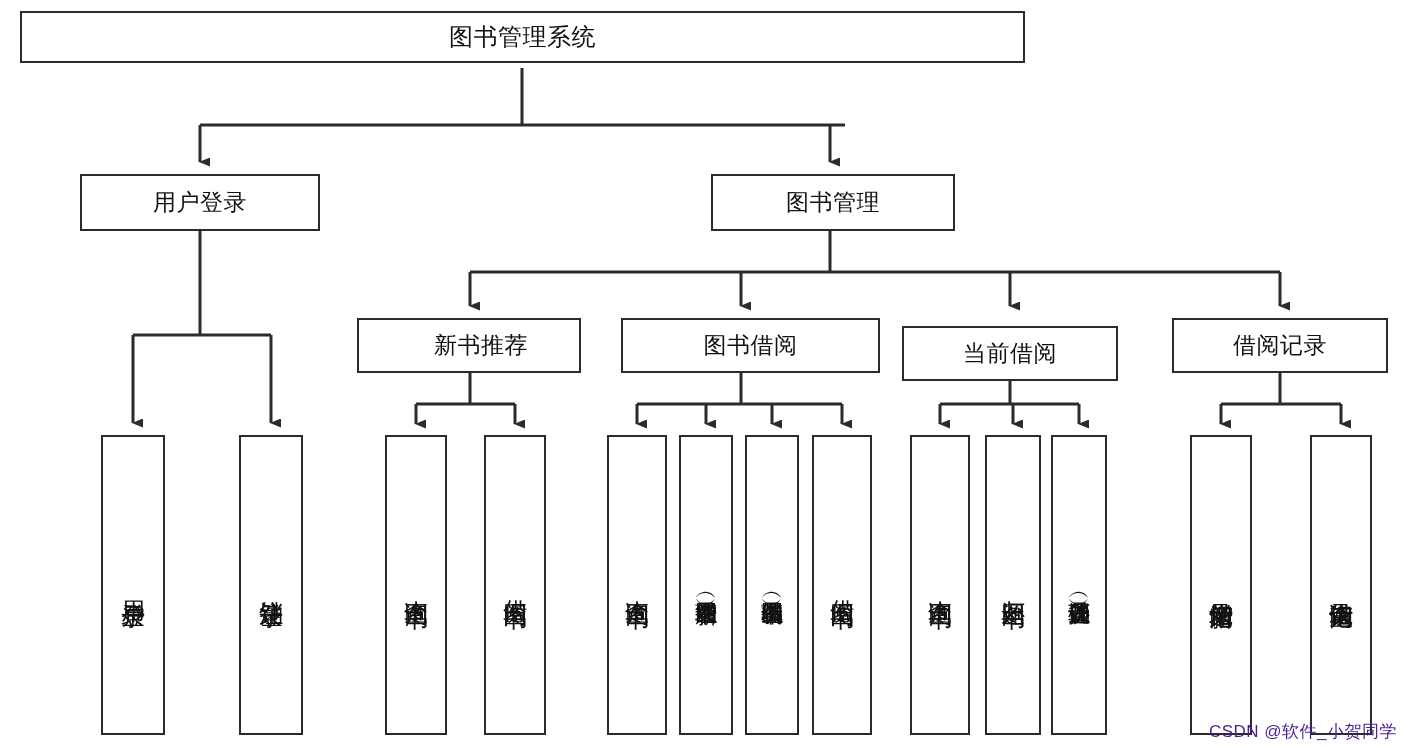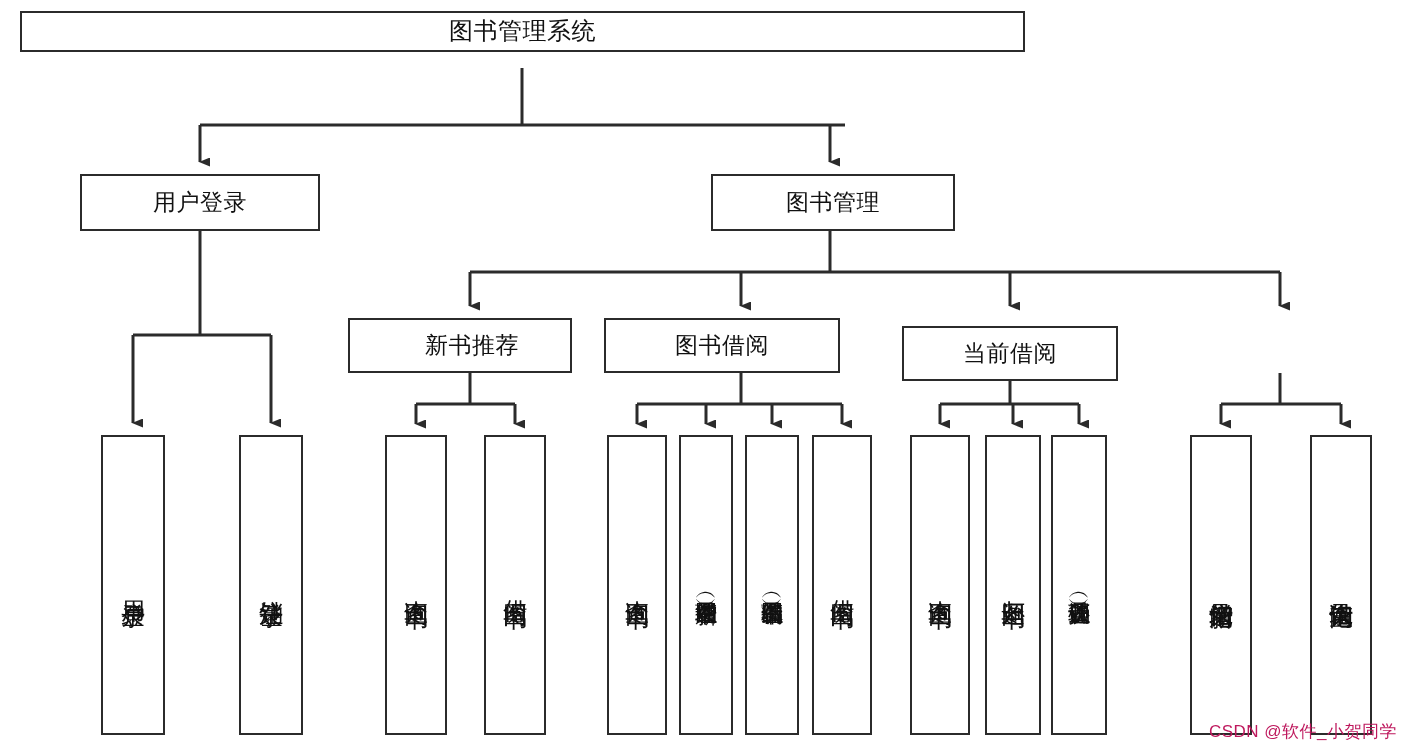--- a/index.html
+++ b/index.html
@@ -64,21 +64,21 @@
     line-height: 1.02;
     letter-spacing: 2px;
     max-height: 100%;
     white-space: normal;
   }
   #watermark {
     position: absolute;
     right: 8px;
     bottom: 4px;
     font-size: 17px;
-    color: #be185d;
+    color: #4c1d95;
     letter-spacing: 0.5px;
     user-select: none;
   }
 </style>
 </head>
 <body>
 
 <div id="diagram-root">
 
   <svg id="connector-layer" viewBox="0 0 1405 747" width="1405" height="747" xmlns="http://www.w3.org/2000/svg">
@@ -139,44 +139,47 @@
       <g>
         <path d="M 1280 373 L 1280 404"></path>
         <path d="M 1221 404 L 1341 404"></path>
         <path d="M 1221 404 L 1221 424" marker-end="url(#arrowhead)"></path>
         <path d="M 1341 404 L 1341 424" marker-end="url(#arrowhead)"></path>
       </g>
 
     </g>
   </svg>
 
-  <div class="node horizontal root" style="left:20px; top:11px; width:1005px; height:41px;">
+  <div class="node horizontal root" style="left:20px; top:11px; width:1005px; height:52px;">
     <span class="node-label">图书管理系统</span>
   </div>
 
   <div class="node horizontal" style="left:80px; top:174px; width:240px; height:57px;">
     <span class="node-label">用户登录</span>
   </div>
 
   <div class="node horizontal" style="left:711px; top:174px; width:244px; height:57px;">
     <span class="node-label">图书管理</span>
   </div>
 
-  <div class="node horizontal" style="left:348px; top:318px; width:224px; height:55px;padding-left:24px;">
+  <div class="node horizontal" style="left:357px; top:318px; width:224px; height:55px;padding-left:24px;">
     <span class="node-label">新书推荐</span>
   </div>
 
-  <div class="node horizontal" style="left:604px; top:318px; width:236px; height:55px;">
+  <div class="node horizontal" style="left:621px; top:318px; width:259px; height:55px;">
     <span class="node-label">图书借阅</span>
   </div>
 
   <div class="node horizontal" style="left:902px; top:326px; width:216px; height:55px;">
     <span class="node-label">当前借阅</span>
   </div>
 
+  <div class="node horizontal" style="left:1172px; top:318px; width:216px; height:55px;">
+    <span class="node-label">借阅记录</span>
+  </div>
 
   <div class="node vertical" style="left:101px; top:435px; width:64px; height:300px;">
     <span class="node-label">用户登录</span>
   </div>
 
   <div class="node vertical" style="left:239px; top:435px; width:64px; height:300px;">
     <span class="node-label">注销登录</span>
   </div>
 
   <div class="node vertical" style="left:385px; top:435px; width:62px; height:300px;">

